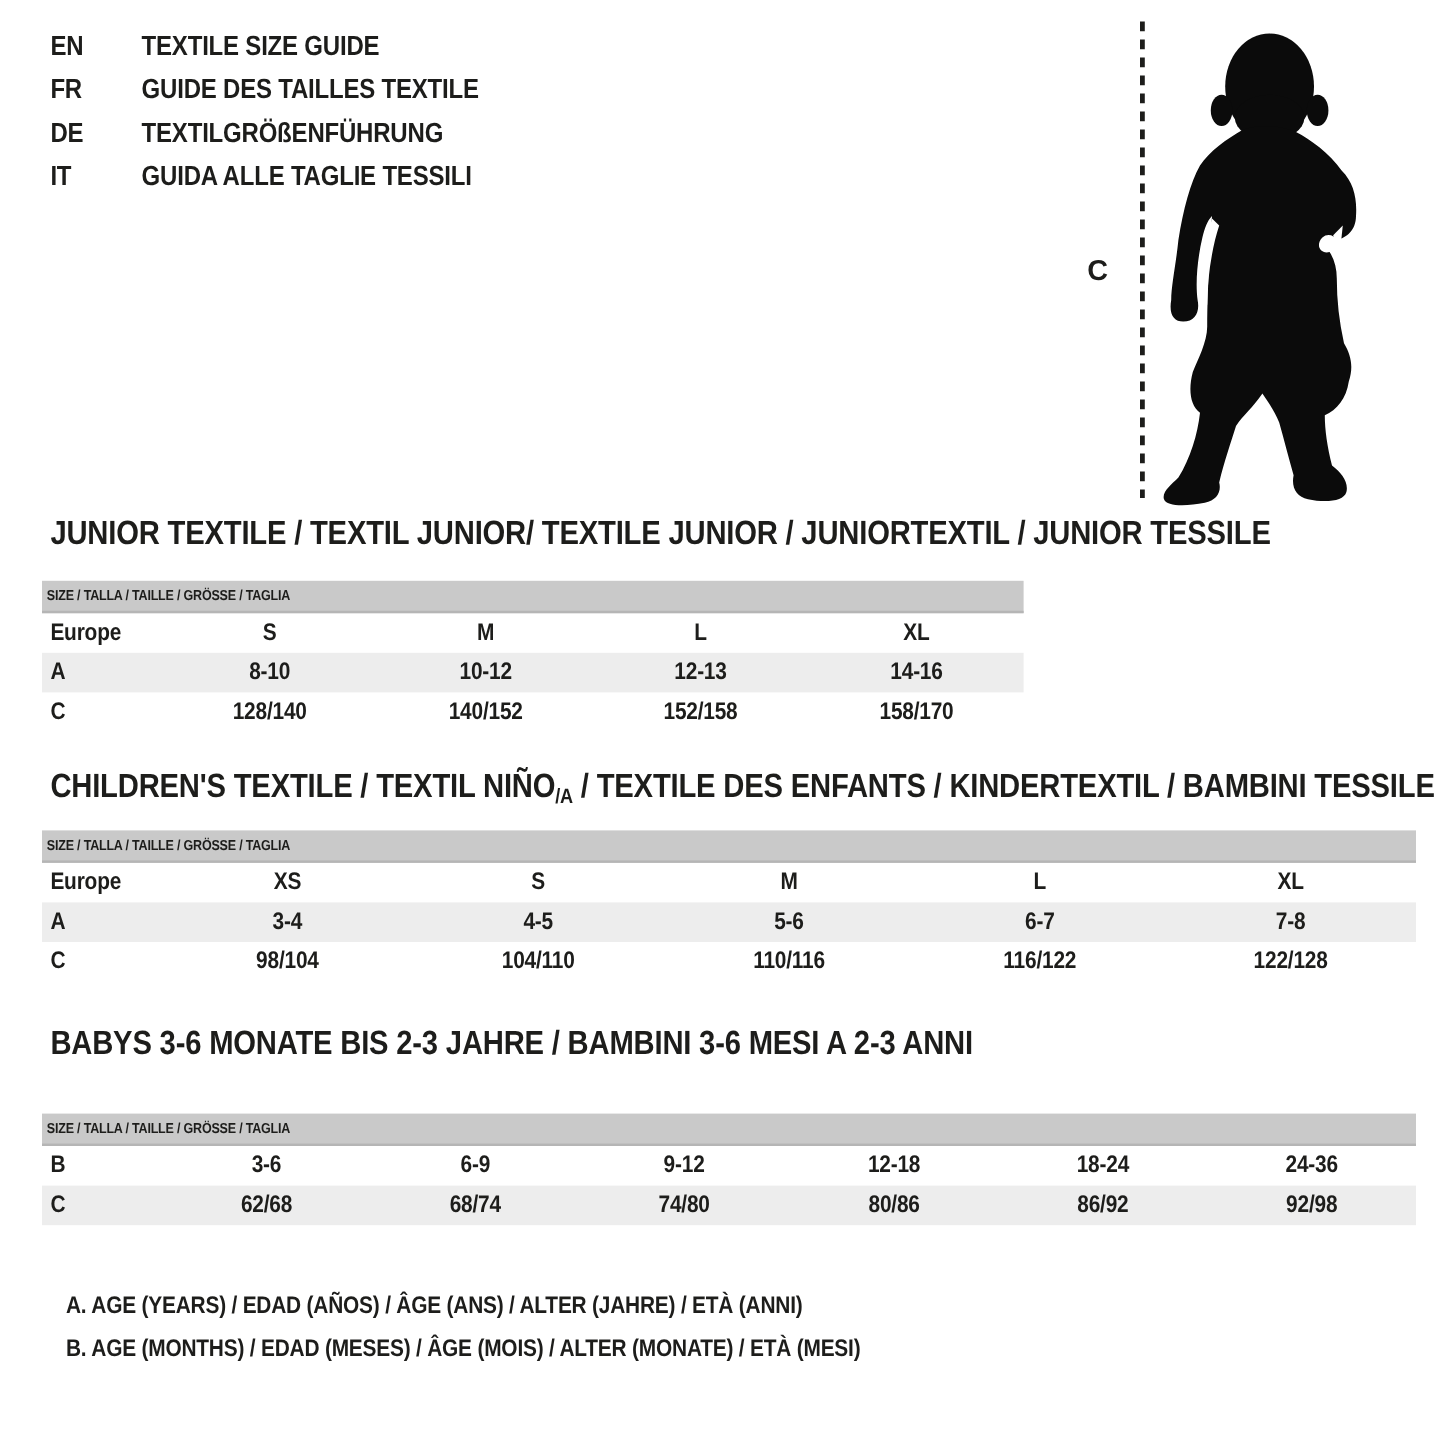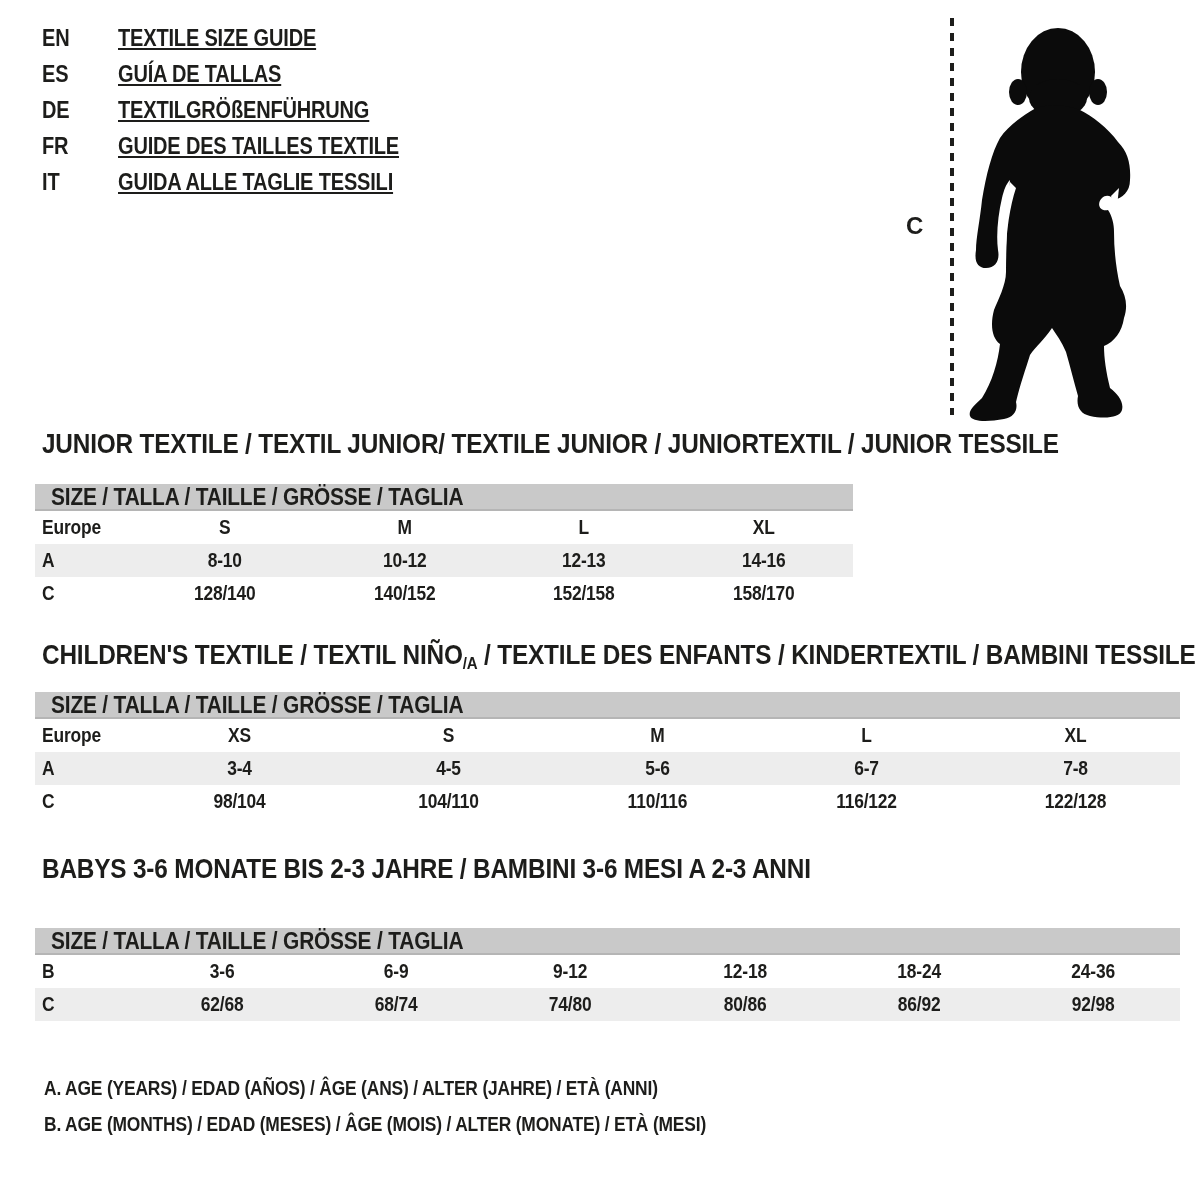--- a/index.html
+++ b/index.html
@@ -6,68 +6,64 @@
   #canvas {
     position:relative; width:1200px; height:1200px; background:#ffffff;
     font-family:"Liberation Sans", sans-serif; font-weight:bold; color:#1d1d1b;
     overflow:hidden;
   }
   
   .lx { display:inline-block; transform:scaleX(0.87); transform-origin:0 50%; letter-spacing:-0.2px; white-space:nowrap; }
   .cx { transform:scaleX(0.87); transform-origin:50% 50%; letter-spacing:-0.2px; }
 
   
-  #langs { position:absolute; left:42px; top:20px;text-decoration:underline; }
+  #langs { position:absolute; left:42px; top:20px; }
   .lang-row { display:flex; height:36px; line-height:36px; font-size:23px; }
   .lang-code { width:76px; }
 
   
   #figure-svg { position:absolute; left:930px; top:10px; }
   #marker-c { position:absolute; left:906px; top:212px; font-size:24px; line-height:28px; }
 
   
   .sec-title { position:absolute; left:42px; font-size:28px; line-height:24px; white-space:nowrap; }
   .sub { font-size:0.62em; vertical-align:-0.28em; }
 
   
   .size-table { position:absolute; left:35px; }
   .size-bar {
     height:25px; line-height:25px; background:#c9c9c9; border-bottom:2px solid #b5b5b5;
-    padding-left:16px; font-size:24px;
+    padding-left:4px; font-size:12px;
   }
   .t-row { display:flex; height:33px; line-height:33px; font-size:20px; }
   .t-row.alt { background:#ededed; }
   .lbl { width:100px; padding-left:7px; box-sizing:border-box; }
   .col { flex:1; text-align:center; }
 
   
-  #legend { position:absolute; left:44px; top:1070px;text-decoration:underline; }
+  #legend { position:absolute; left:55px; top:1070px;text-decoration:underline; }
   .legend-line { height:36px; line-height:36px; font-size:20px; white-space:nowrap; }
 </style>
 </head>
 <body>
 
 <div id="canvas">
 
   <div id="langs">
     <div class="lang-row">
       <span class="lang-code"><span class="lx">EN</span></span>
       <span class="lx">TEXTILE SIZE GUIDE</span>
     </div>
     <div class="lang-row">
-      <span class="lang-code"><span class="lx">ES</span></span>
-      <span class="lx">GUÍA DE TALLAS</span>
+      <span class="lang-code"><span class="lx">FR</span></span>
+      <span class="lx">GUIDE DES TAILLES TEXTILE</span>
     </div>
     <div class="lang-row">
       <span class="lang-code"><span class="lx">DE</span></span>
       <span class="lx">TEXTILGRÖßENFÜHRUNG</span>
-    </div>
-    <div class="lang-row">
-      <span class="lang-code"><span class="lx">FR</span></span>
-      <span class="lx">GUIDE DES TAILLES TEXTILE</span>
     </div>
     <div class="lang-row">
       <span class="lang-code"><span class="lx">IT</span></span>
       <span class="lx">GUIDA ALLE TAGLIE TESSILI</span>
     </div>
   </div>
 
   <div id="marker-c">C</div>
 
   <svg id="figure-svg" width="230" height="414" viewBox="0 0 230 414" aria-hidden="true">

